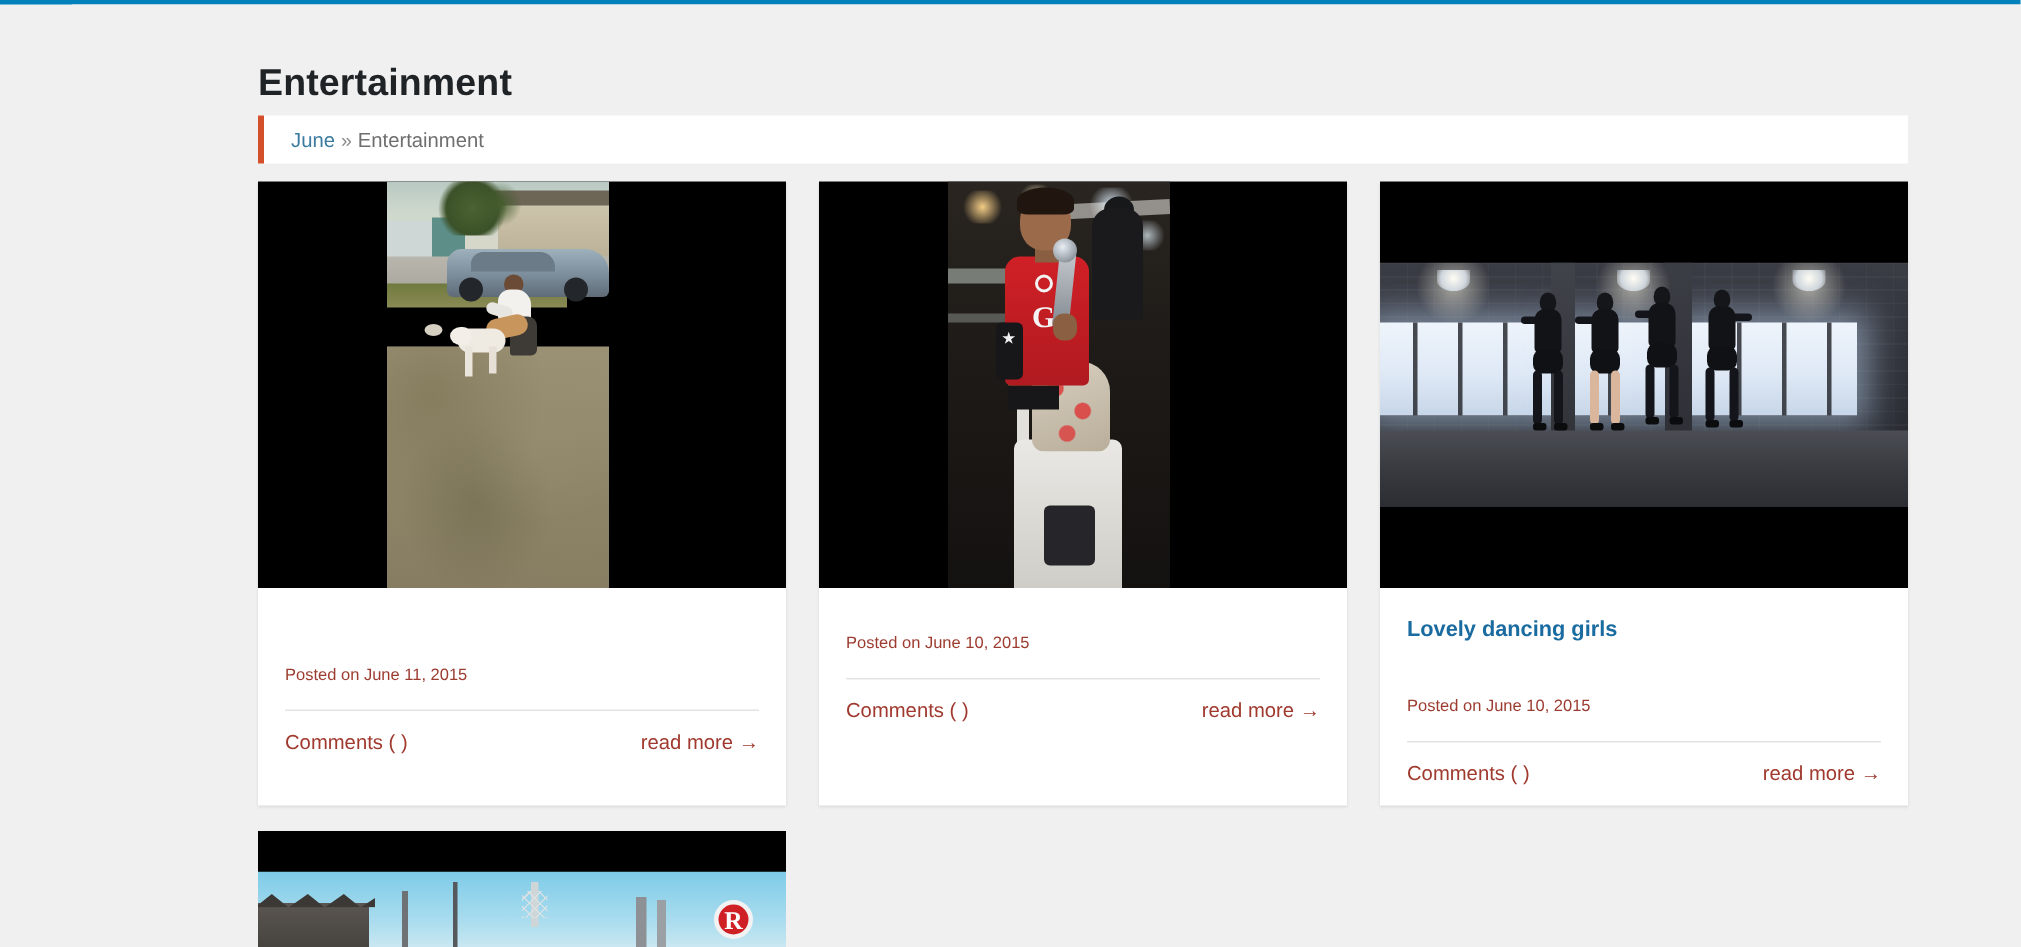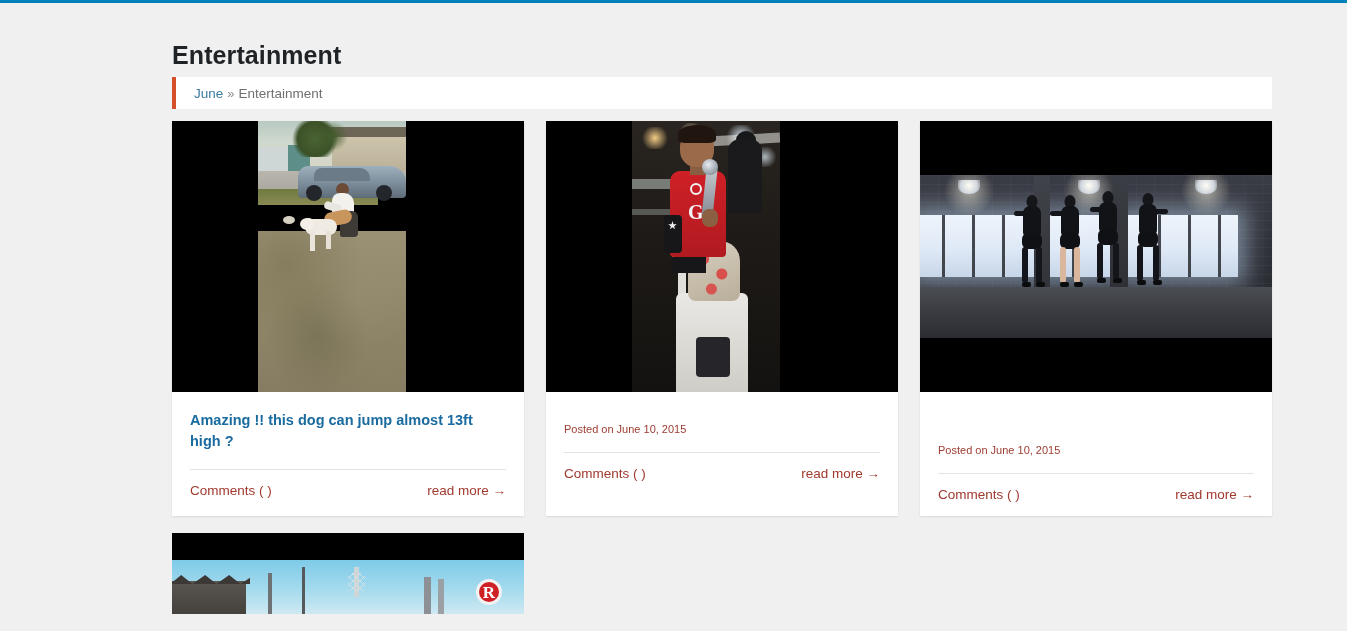--- a/index.html
+++ b/index.html
@@ -571,21 +571,24 @@
             <div class="t1-man-leg"></div>
             <div class="t1-dog-tan"></div>
             <div class="t1-dog-white"></div>
             <div class="t1-dog-head"></div>
             <div class="t1-dog-leg1"></div>
             <div class="t1-dog-leg2"></div>
             <div class="t1-rock"></div>
           </div>
         </a>
         <div class="card-body">
-          <a class="card-title">Amazing !! this dog can jump almost 13ft high ?</a>
+          <div class="card-meta">
+            <span>Posted on</span>
+            <span class="meta-date">June 11, 2015</span>
+          </div>
           <div class="card-foot">
             <a class="comments-link">Comments ( )</a>
             <a class="readmore-link">read more →</a>
           </div>
         </div>
       </div>
 
       <div class="card card-title-2line">
         <a class="thumb">
           <div class="vert-frame">
@@ -703,20 +706,21 @@
               <div class="d-legL">
                   <div class="d-shoe"></div>
                 </div>
               <div class="d-legR">
                   <div class="d-shoe"></div>
                 </div>
             </div>
           </div>
         </a>
         <div class="card-body">
+          <a class="card-title">Lovely dancing girls</a>
           <div class="card-meta">
             <span>Posted on</span>
             <span class="meta-date">June 10, 2015</span>
           </div>
           <div class="card-foot">
             <a class="comments-link">Comments ( )</a>
             <a class="readmore-link">read more →</a>
           </div>
         </div>
       </div>

